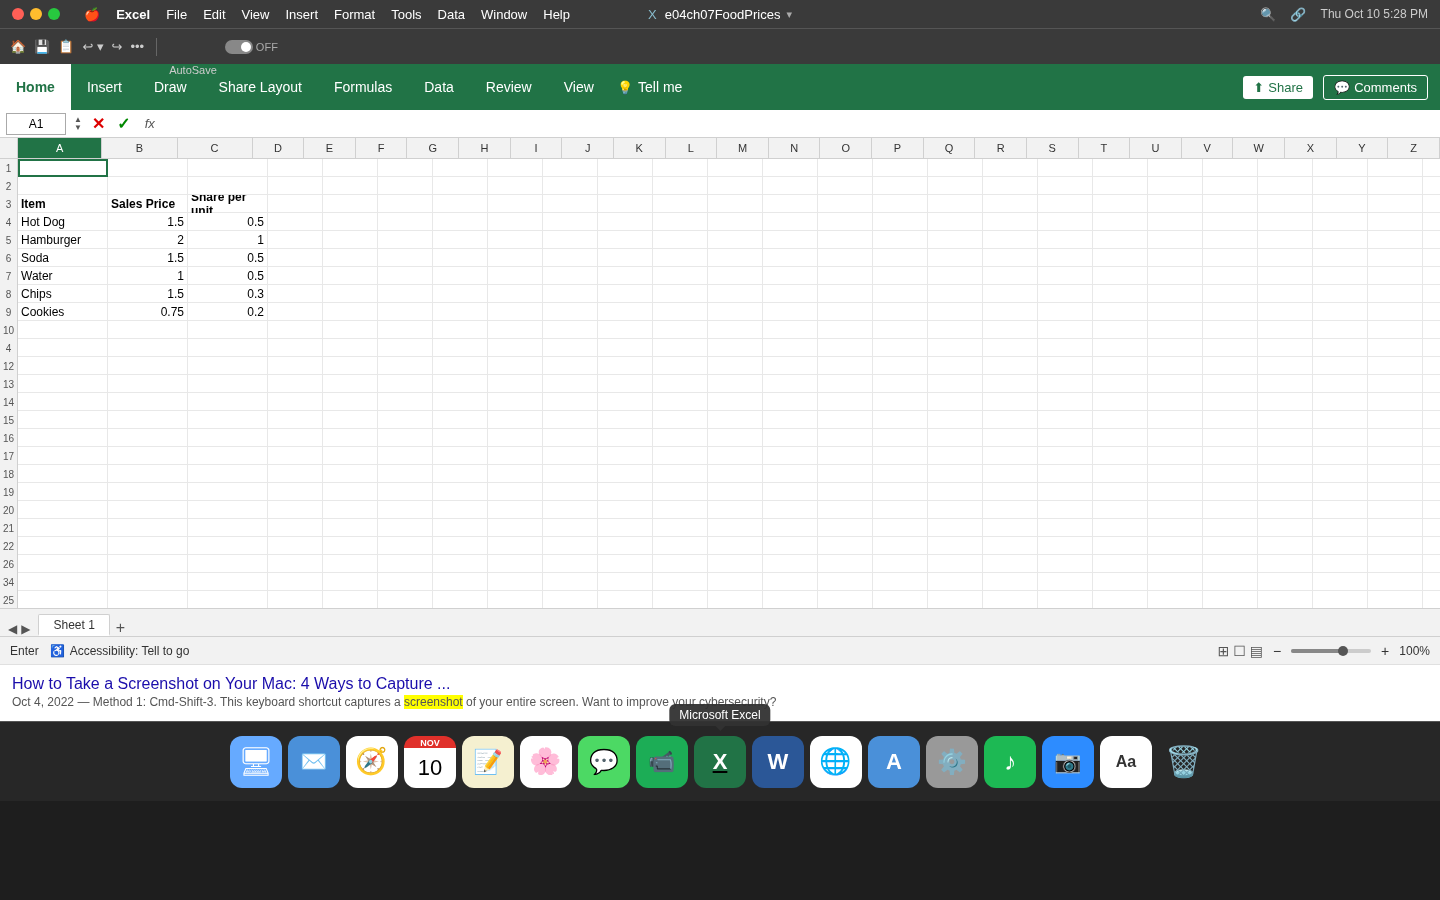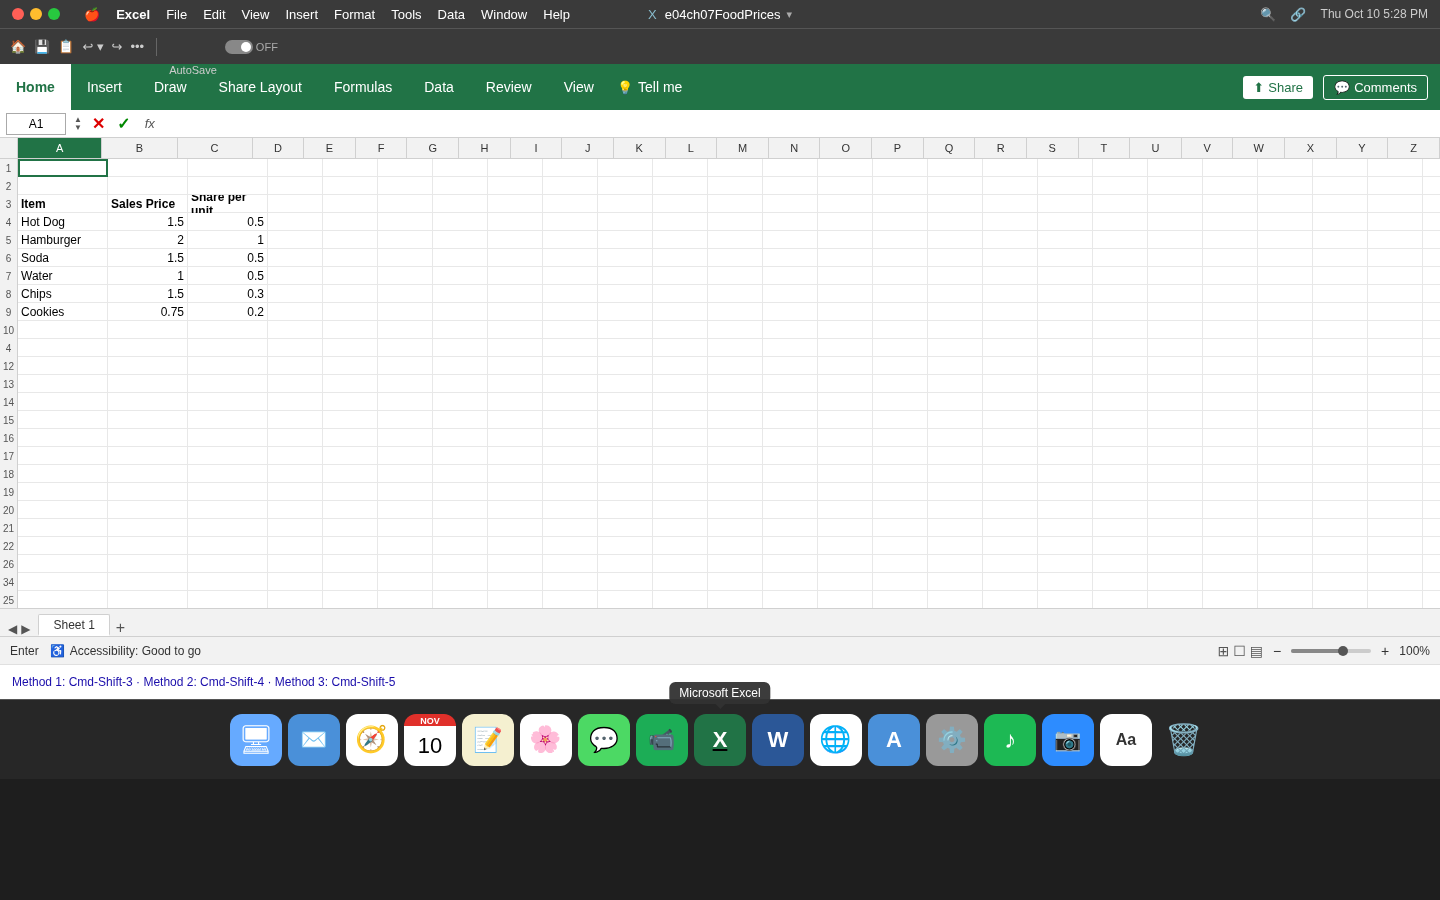--- a/index.html
+++ b/index.html
@@ -1125,40 +1125,43 @@
     <span class="sheet-tab-nav-btn">▶</span>
   </div>
   <div class="sheet-tab active">Sheet 1</div>
   <span class="sheet-add-btn">+</span>
 </div>
 
 <div class="status-bar">
   <span>Enter</span>
   <span style="display:flex; align-items:center; gap:4px;">
     <span>♿</span>
-    <span>Accessibility: Good to go</span>
+    <span>Accessibility: Tell to go</span>
   </span>
   <div class="status-right">
     <div class="view-icons">
       <span class="view-icon">⊞</span>
       <span class="view-icon">☐</span>
       <span class="view-icon">▤</span>
     </div>
     <span style="font-size:14px; cursor:pointer;">−</span>
     <div class="zoom-slider">
       <div class="zoom-slider-fill"></div>
       <div class="zoom-thumb"></div>
     </div>
     <span style="font-size:14px; cursor:pointer;">+</span>
     <span>100%</span>
   </div>
 </div>
 
 <div class="web-result-overlay">
-  <div class="web-result-snippet">Method 1: Cmd-Shift-3 · Method 2: Cmd-Shift-4 · Method 3: Cmd-Shift-5</div>
+  <div class="web-result-title">How to Take a Screenshot on Your Mac: 4 Ways to Capture ...</div>
+  <div class="web-result-meta">
+    <span>Oct 4, 2022</span> — <span>Method 1: Cmd-Shift-3. This keyboard shortcut captures a <span style="background:#ff0;">screenshot</span> of your entire screen. Want to improve your cybersecurity?</span>
+  </div>
 </div>
 
 <div class="dock">
 
   <div class="dock-item">
     <div class="dock-icon" style="background:#6af; border-radius:12px; font-size:28px;">🖥</div>
   </div>
 
   <div class="dock-item">
     <div class="dock-icon" style="background:#4a90d9; font-size:22px;">✉️</div>

